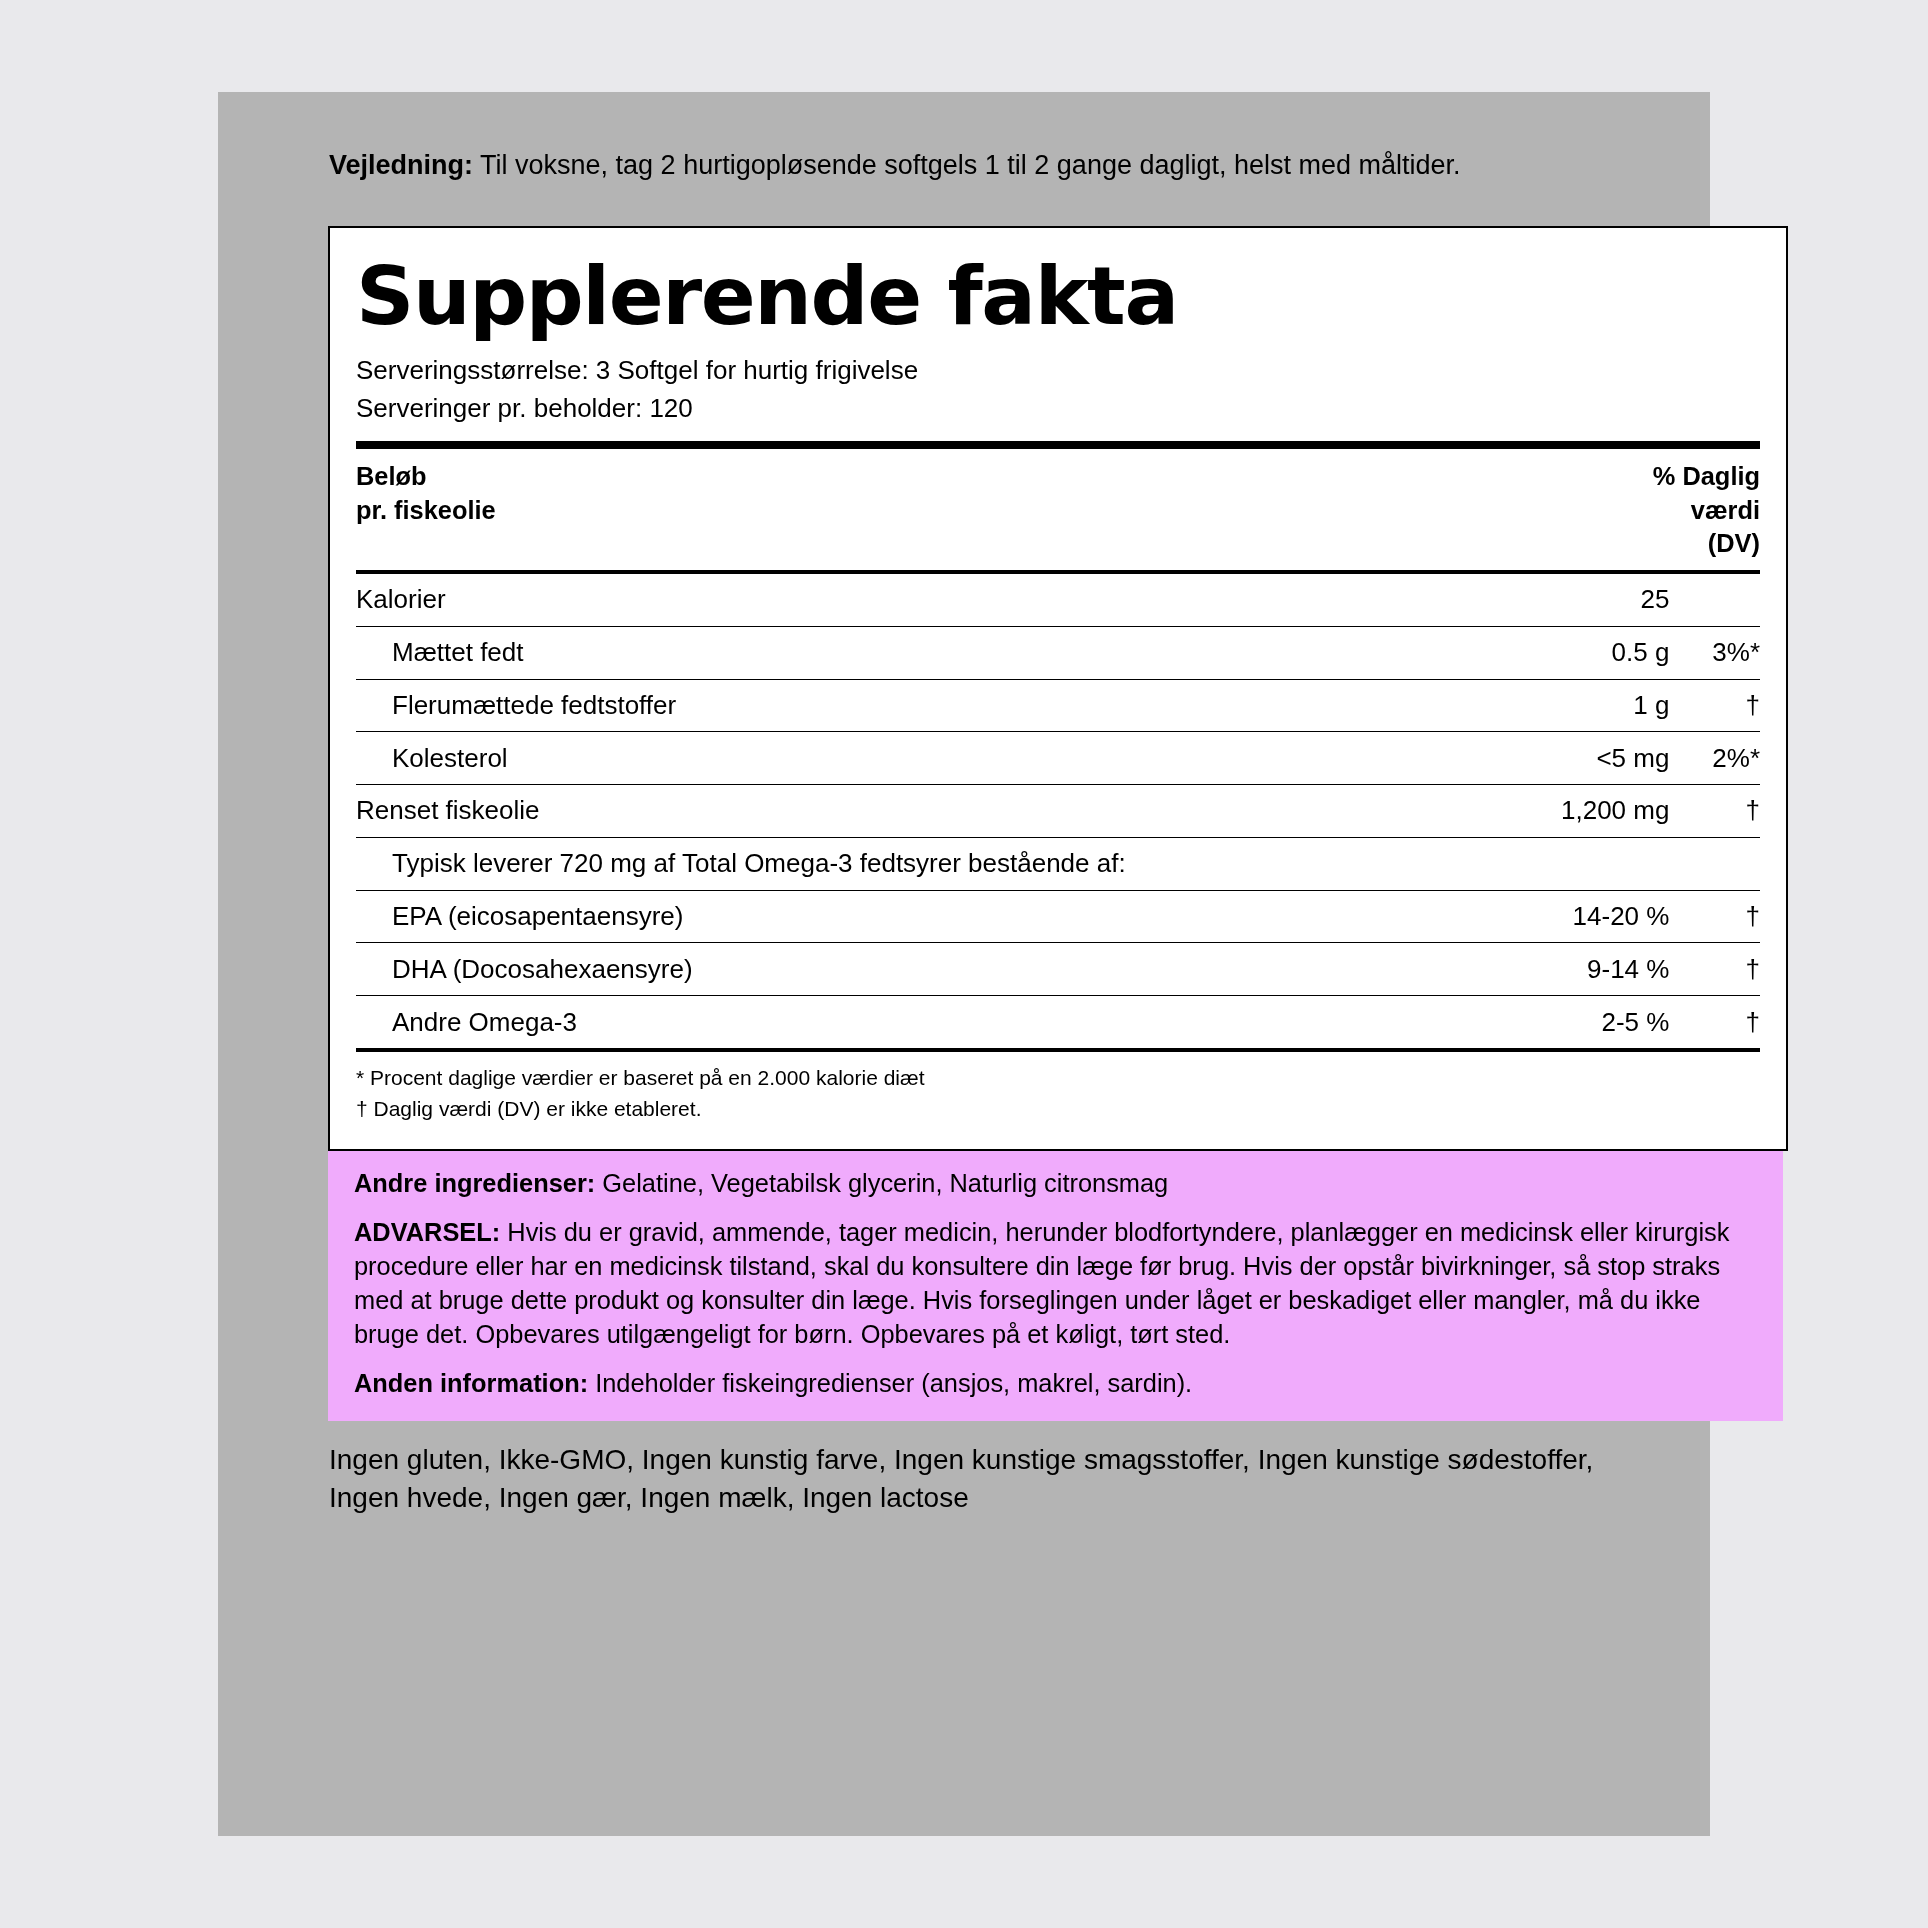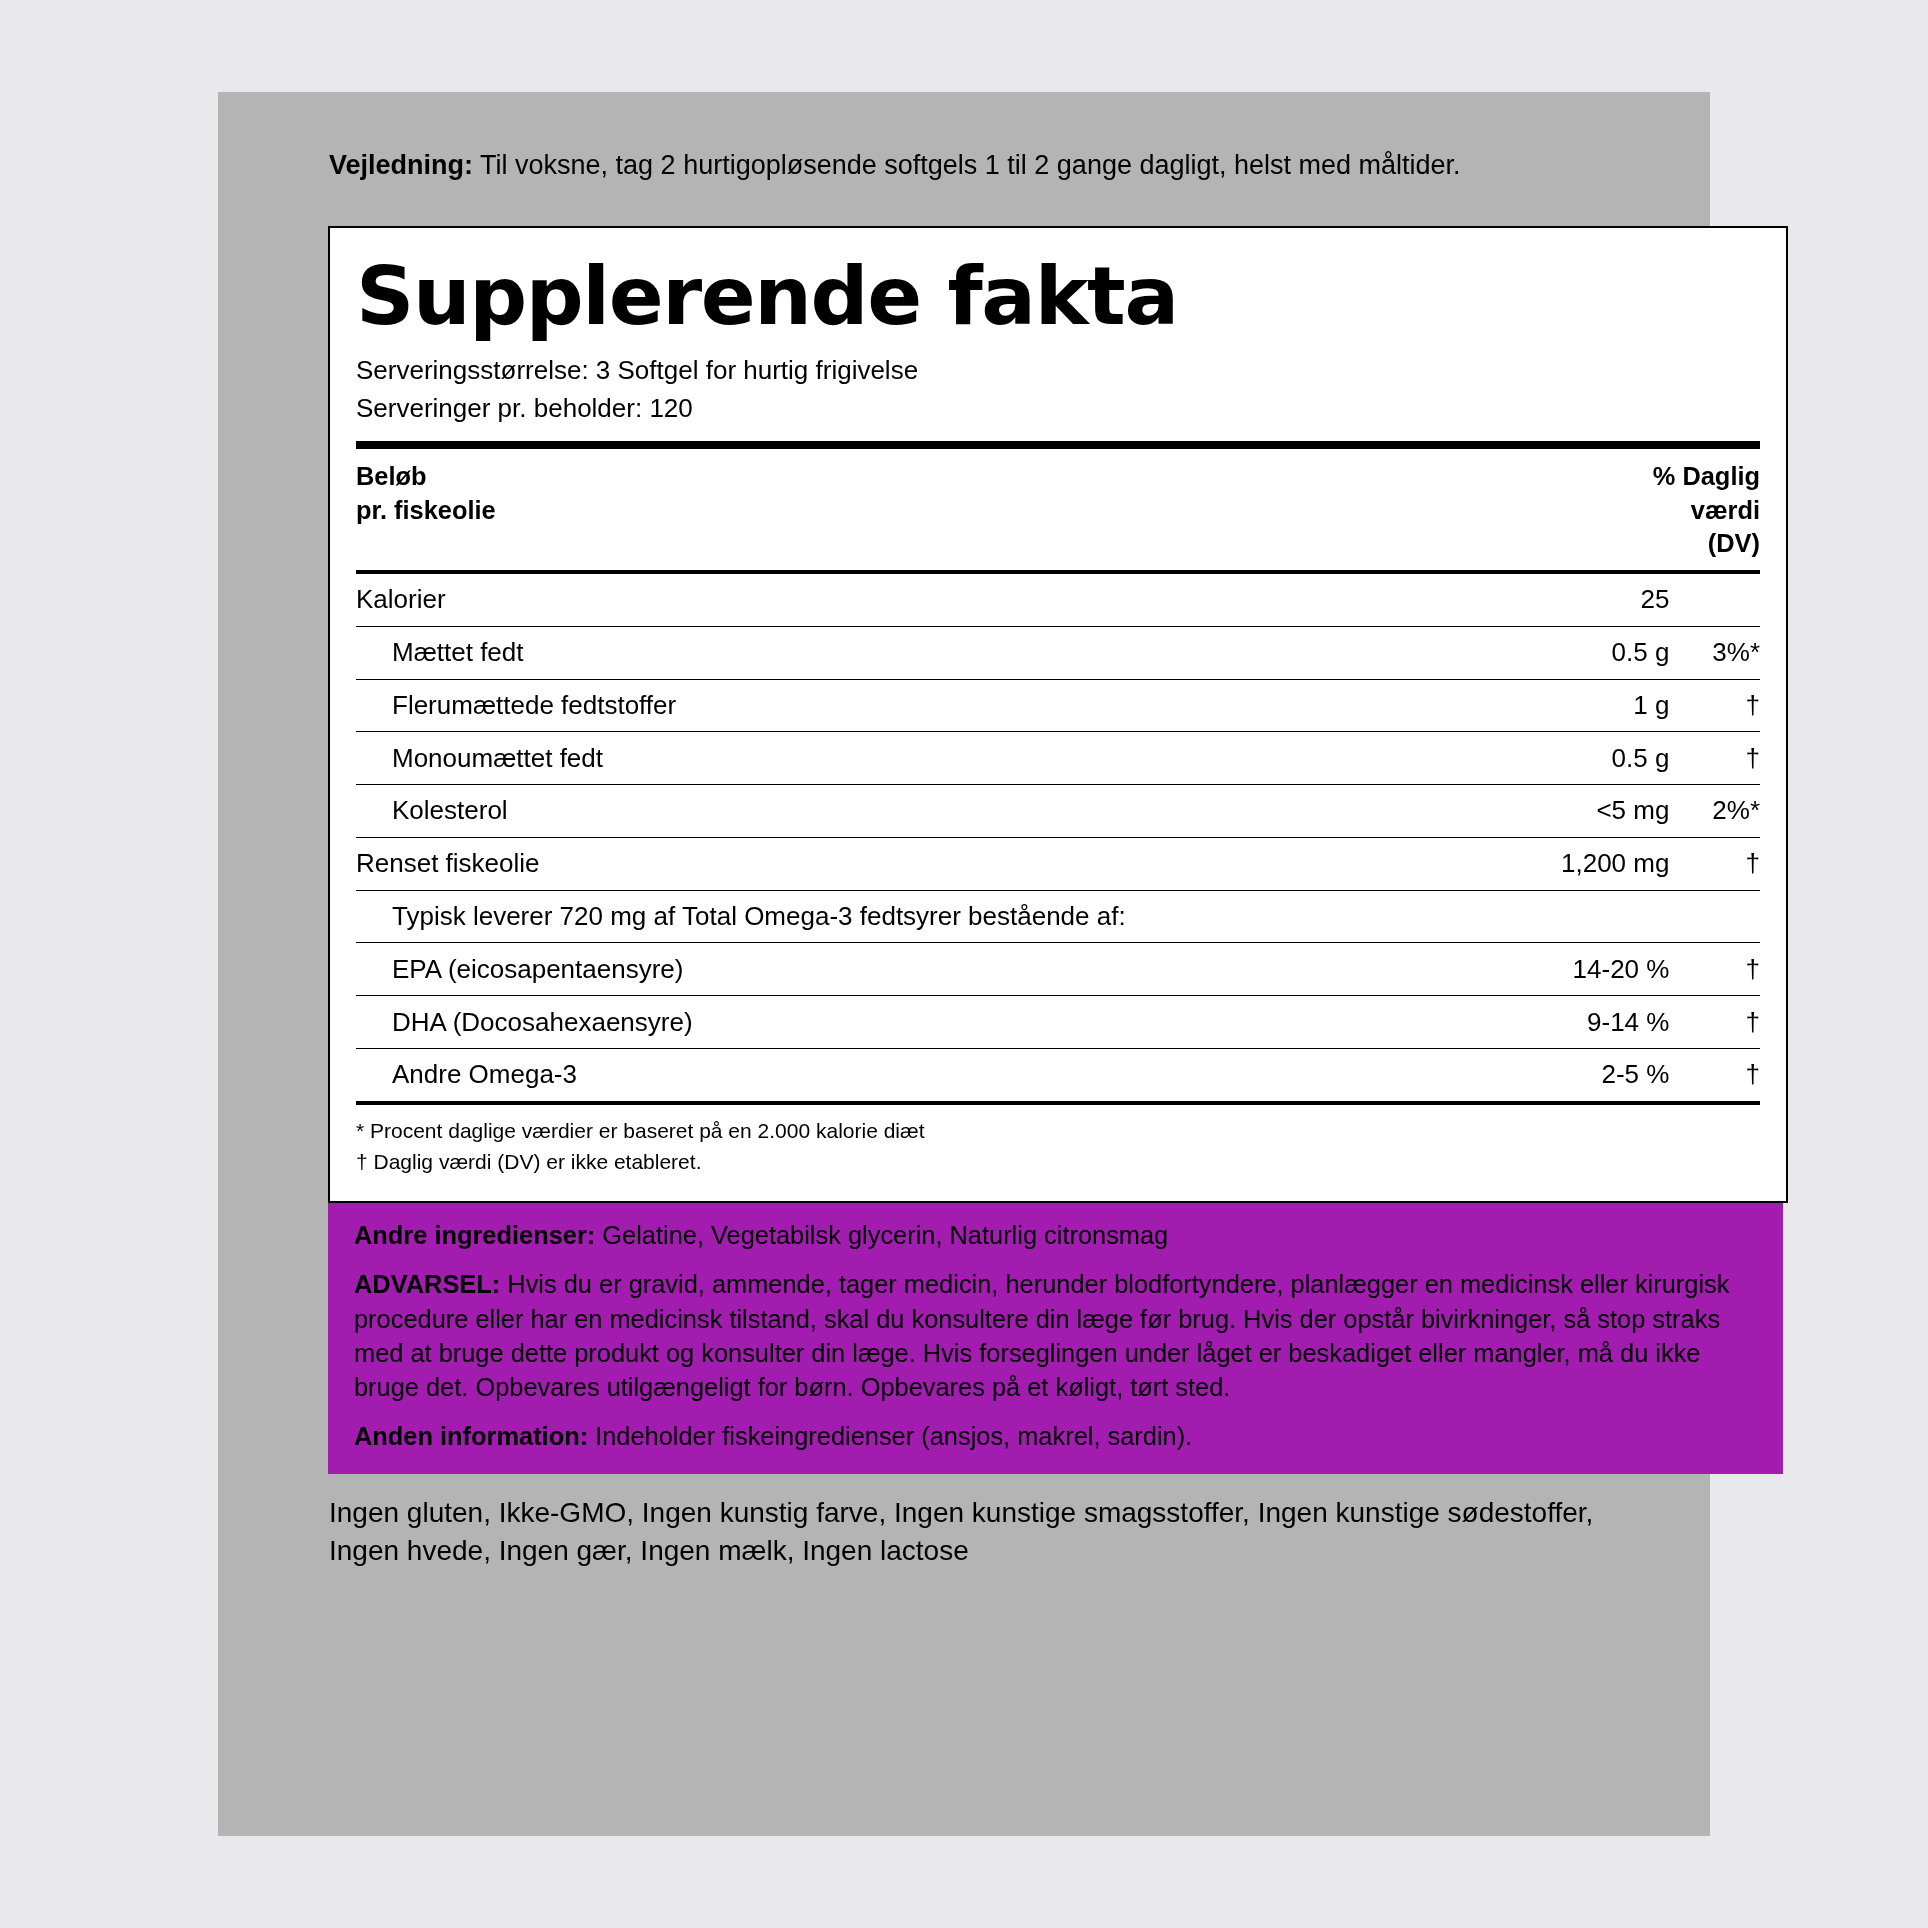--- a/index.html
+++ b/index.html
@@ -129,21 +129,21 @@
 
   .footnotes {
     font-size: 21px;
     line-height: 1.45;
     padding-top: 11.3px;
   }
 
   .other-block {
     margin-left: 55px;
     margin-right: 24.5px;
-    background: #a21caf;
+    background: #f0abfc;
     padding: 15px 26px 21px 26px;
     box-sizing: border-box;
   }
   .other-block p {
     margin: 0 0 15px 0;
     font-size: 25.4px;
     line-height: 1.34;
   }
   .other-block p:last-child { margin-bottom: 0; }
   .other-block b { font-weight: bold; }
@@ -199,25 +199,20 @@
             <td class="name indent">Mættet fedt</td>
             <td class="amt">0.5 g</td>
             <td class="dv">3%*</td>
           </tr>
           <tr>
             <td class="name indent">Flerumættede fedtstoffer</td>
             <td class="amt">1 g</td>
             <td class="dv">†</td>
           </tr>
           <tr>
-            <td class="name indent">Monoumættet fedt</td>
-            <td class="amt">0.5 g</td>
-            <td class="dv">†</td>
-          </tr>
-          <tr>
             <td class="name indent">Kolesterol</td>
             <td class="amt">&lt;5 mg</td>
             <td class="dv">2%*</td>
           </tr>
           <tr>
             <td class="name">Renset fiskeolie</td>
             <td class="amt">1,200 mg</td>
             <td class="dv">†</td>
           </tr>
           <tr>

